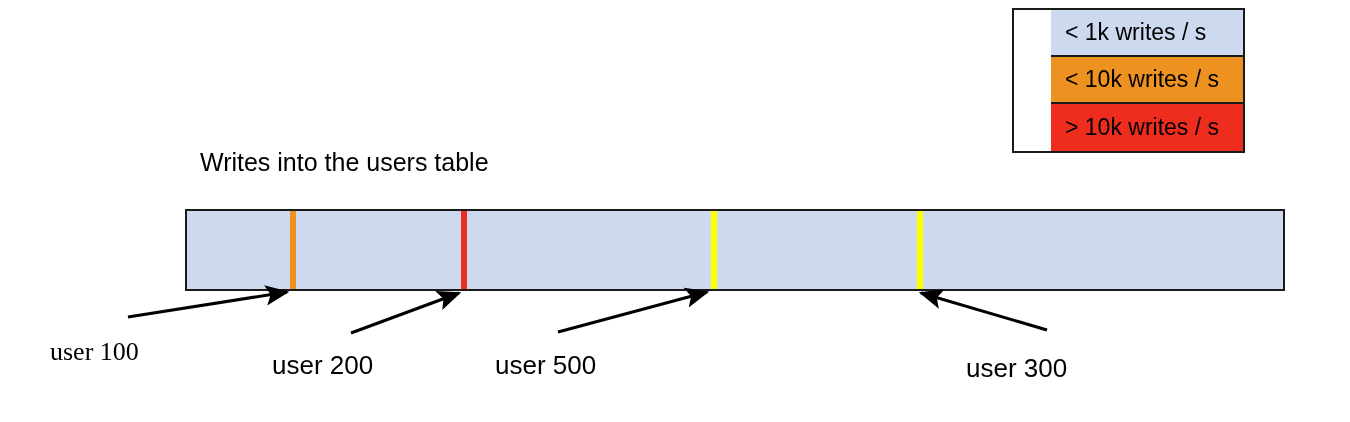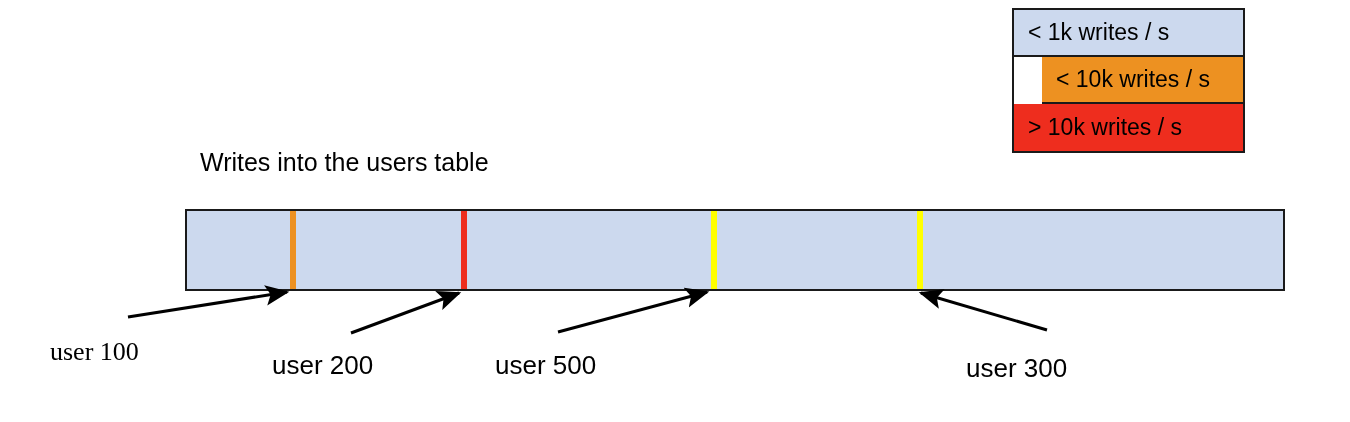--- a/index.html
+++ b/index.html
@@ -24,20 +24,21 @@
 
   
   .legend {
     position: absolute;
     left: 1012px;
     top: 8px;
     width: 233px;
     border: 2px solid #1a1a1a;
     box-sizing: border-box;
     background: #ffffff;
+    padding-left: 37px;
   }
   .legend-row {
     height: 47px;
     box-sizing: border-box;
     border-bottom: 2px solid #1a1a1a;
     display: flex;
     align-items: center;
     padding-left: 14px;
     font-size: 23px;
     line-height: 1;
@@ -94,21 +95,21 @@
 </style>
 </head>
 <body>
 
 <div id="stage">
 
   <div class="legend">
     <div class="legend-row" style="background:#ccd9ee;">
       <span>&lt; 1k writes / s</span>
     </div>
-    <div class="legend-row" style="background:#ed9121;margin-left:28px;">
+    <div class="legend-row" style="background:#ed9121;">
       <span>&lt; 10k writes / s</span>
     </div>
     <div class="legend-row" style="background:#ee2d1e;">
       <span>&gt; 10k writes / s</span>
     </div>
   </div>
 
   <div class="caption">Writes into the users table</div>
 
   <div class="bar">

